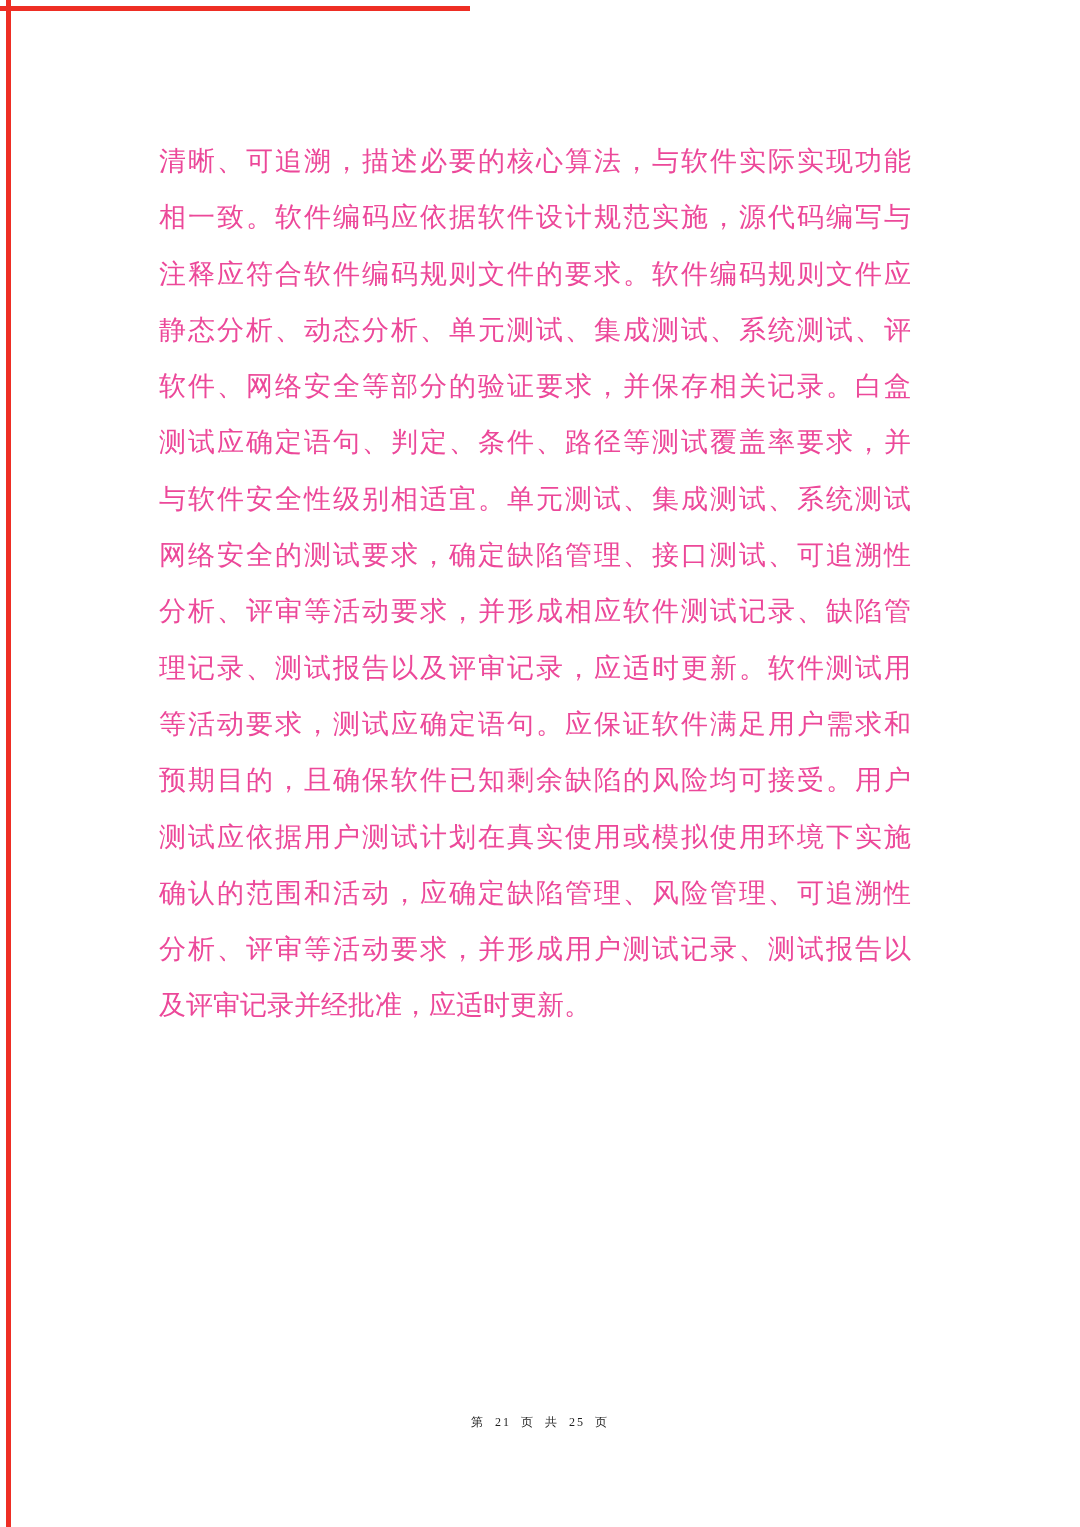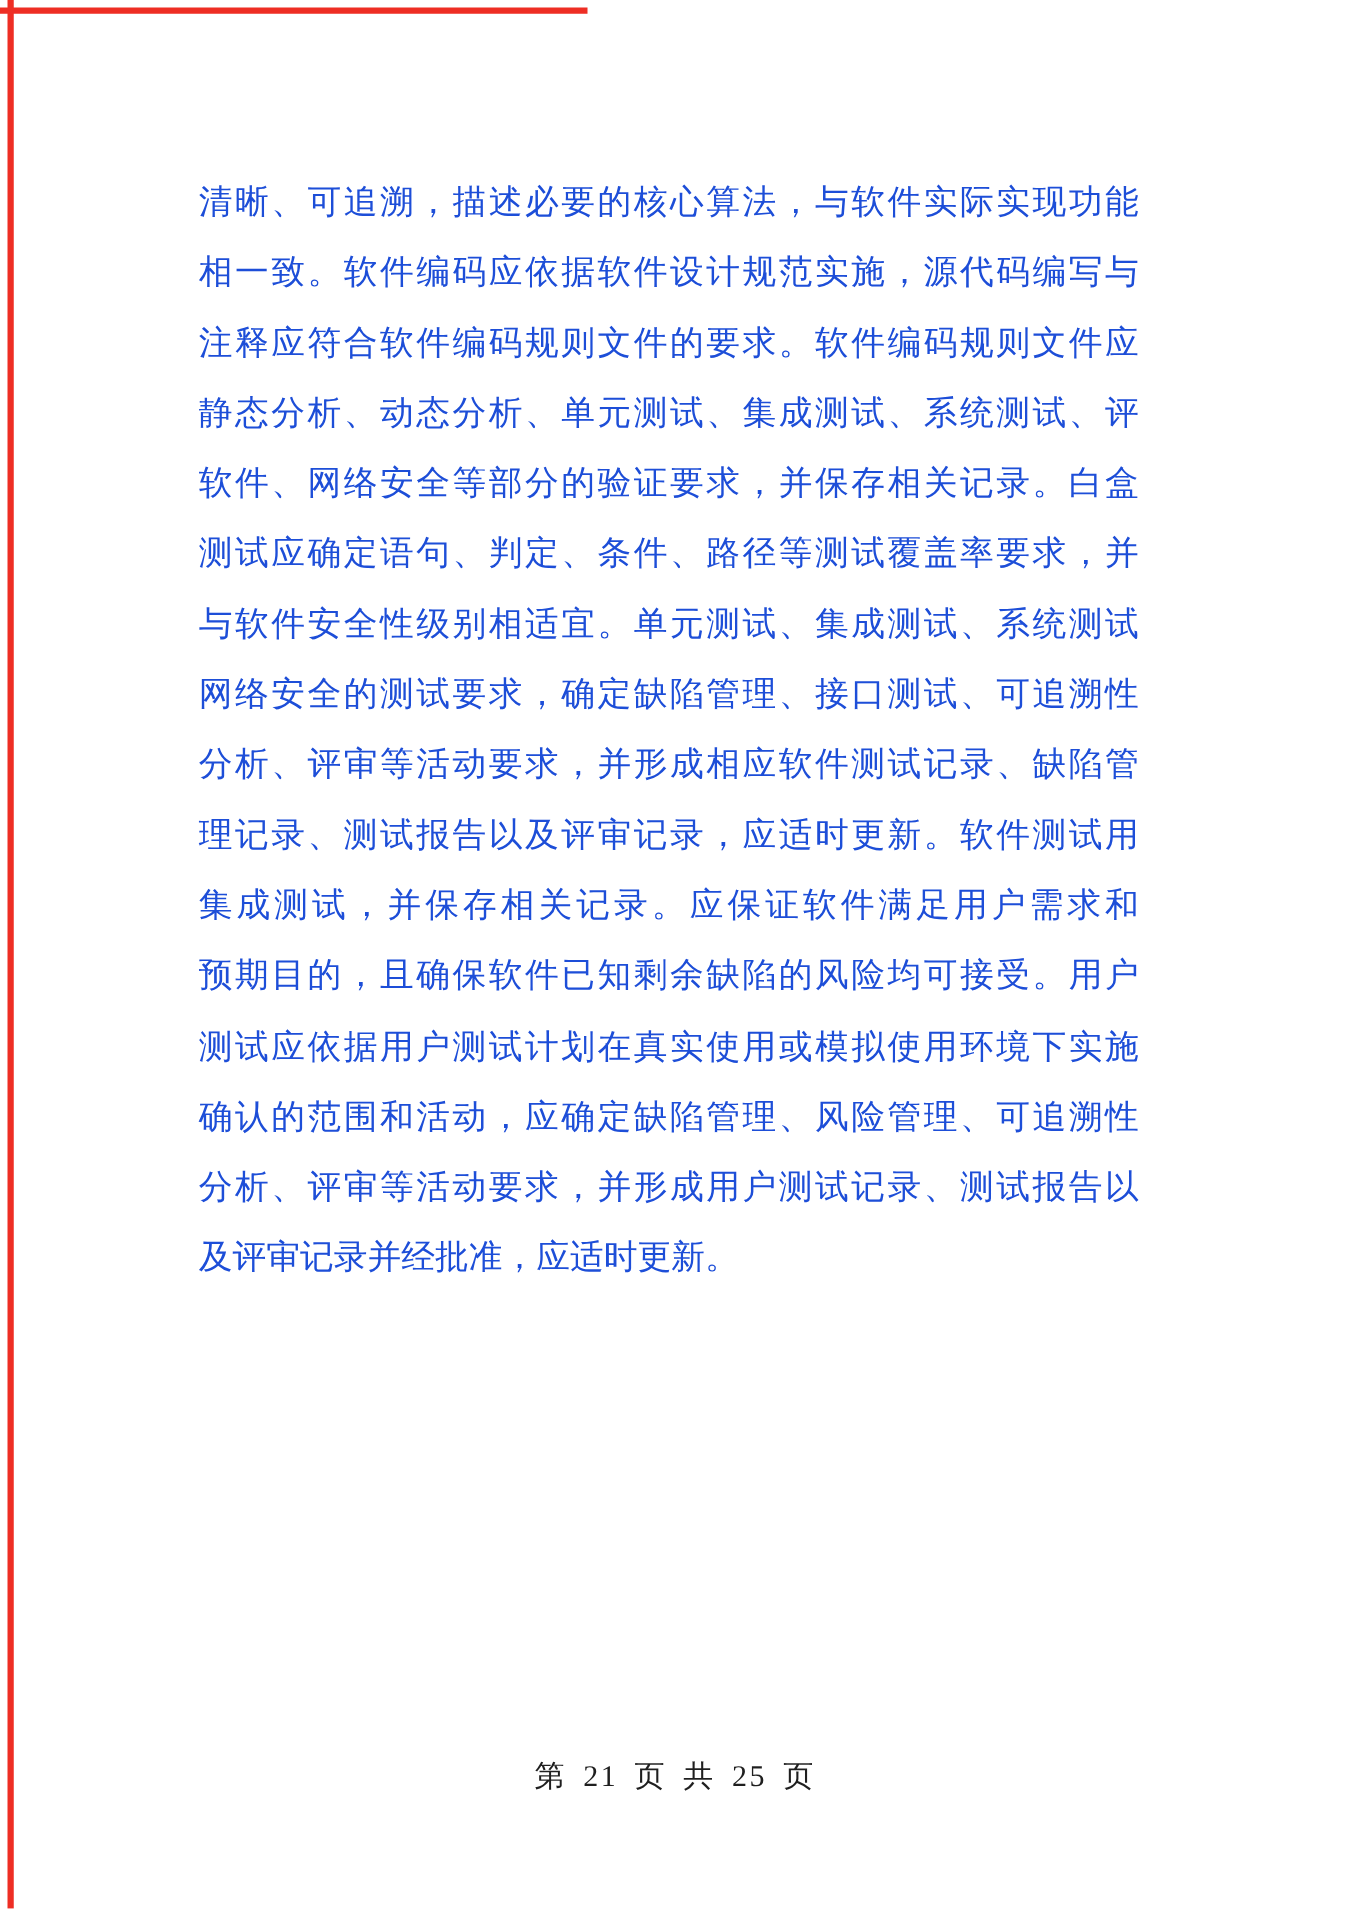--- a/index.html
+++ b/index.html
@@ -51,46 +51,46 @@
   .text-block .line.last {
     text-align-last: left;
     -moz-text-align-last: left;
   }
   .footer {
     position: absolute;
     left: 0;
     top: 1408px;
     width: 100%;
     text-align: center;
-    font-size: 24px;
+    font-size: 12px;
     line-height: 28px;
     color: #1f1f1f;
     letter-spacing: 2px;
     word-spacing: 5px;
   }
 </style>
 </head>
 <body>
 
 <div class="page" style="background: rgb(255, 255, 255);">
   <div class="red-line-v" style="background: rgb(238, 46, 36);"></div>
   <div class="red-line-h" style="background: rgb(238, 46, 36);"></div>
 
-  <div class="text-block" style="color: #1d4ed8;">
+  <div class="text-block" style="color: #ec4899;">
       <div class="line">清晰、可追溯，描述必要的核心算法，与软件实际实现功能</div>
       <div class="line">相一致。软件编码应依据软件设计规范实施，源代码编写与</div>
       <div class="line">注释应符合软件编码规则文件的要求。软件编码规则文件应</div>
       <div class="line">静态分析、动态分析、单元测试、集成测试、系统测试、评</div>
       <div class="line">软件、网络安全等部分的验证要求，并保存相关记录。白盒</div>
       <div class="line">测试应确定语句、判定、条件、路径等测试覆盖率要求，并</div>
       <div class="line">与软件安全性级别相适宜。单元测试、集成测试、系统测试</div>
       <div class="line">网络安全的测试要求，确定缺陷管理、接口测试、可追溯性</div>
       <div class="line">分析、评审等活动要求，并形成相应软件测试记录、缺陷管</div>
       <div class="line">理记录、测试报告以及评审记录，应适时更新。软件测试用</div>
-      <div class="line">集成测试，并保存相关记录。应保证软件满足用户需求和</div>
+      <div class="line">等活动要求，测试应确定语句。应保证软件满足用户需求和</div>
       <div class="line">预期目的，且确保软件已知剩余缺陷的风险均可接受。用户</div>
       <div class="line">测试应依据用户测试计划在真实使用或模拟使用环境下实施</div>
       <div class="line">确认的范围和活动，应确定缺陷管理、风险管理、可追溯性</div>
       <div class="line">分析、评审等活动要求，并形成用户测试记录、测试报告以</div>
       <div class="line last">及评审记录并经批准，应适时更新。</div>
     </div>
 
   <div class="footer">
     <span>第 21 页 共 25 页</span>
   </div>

